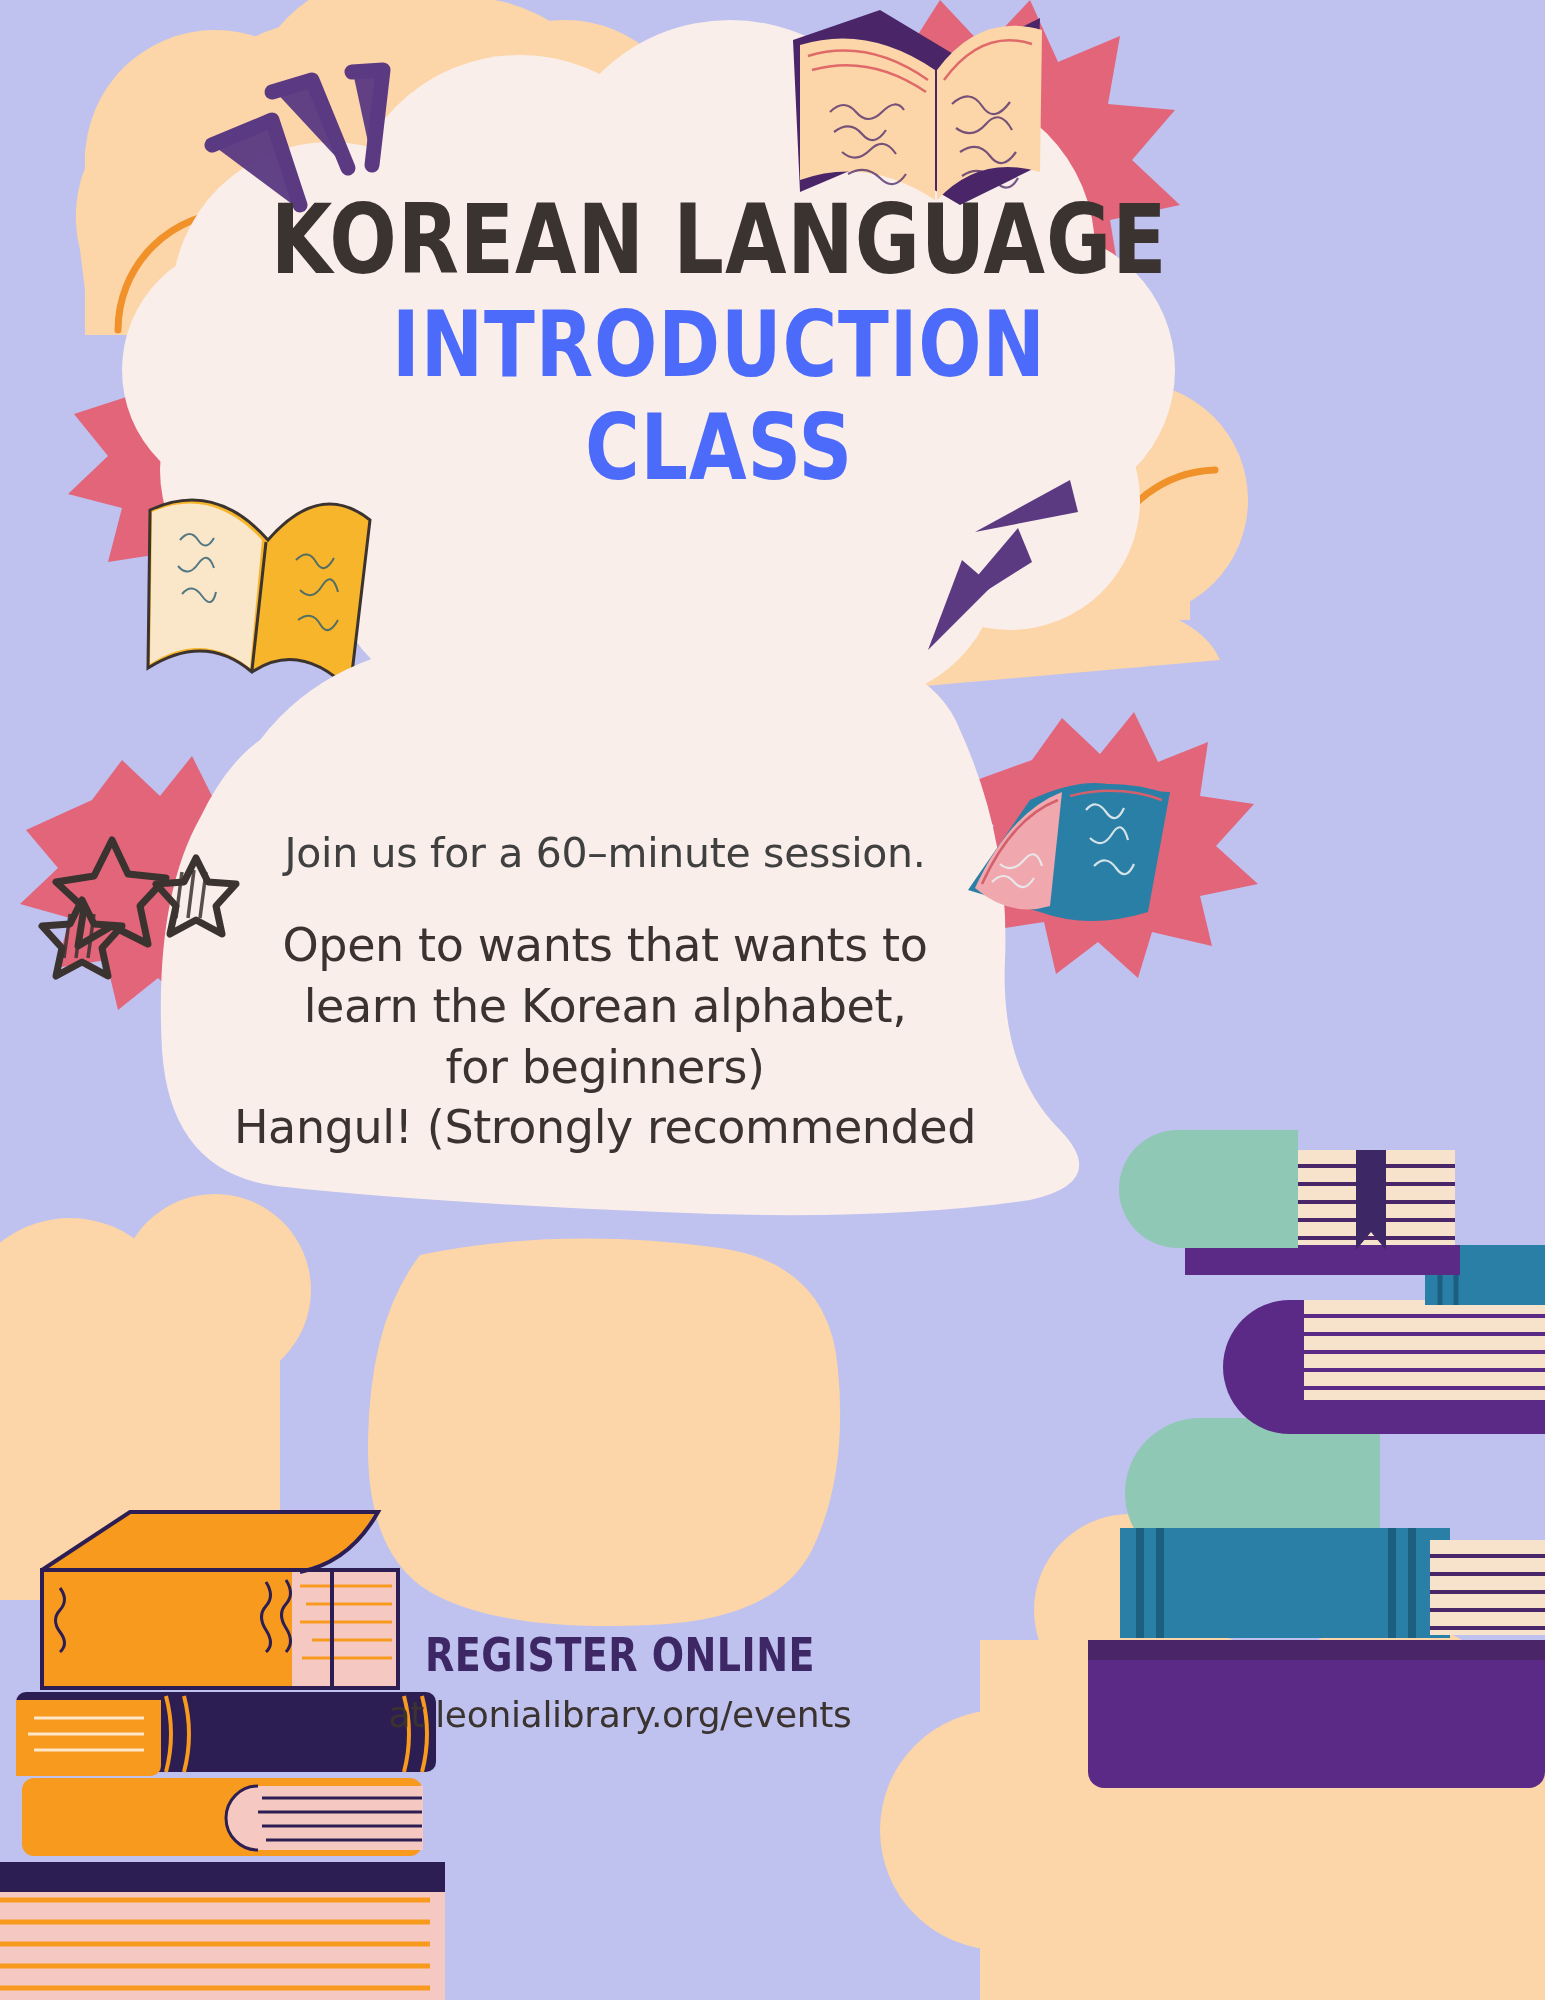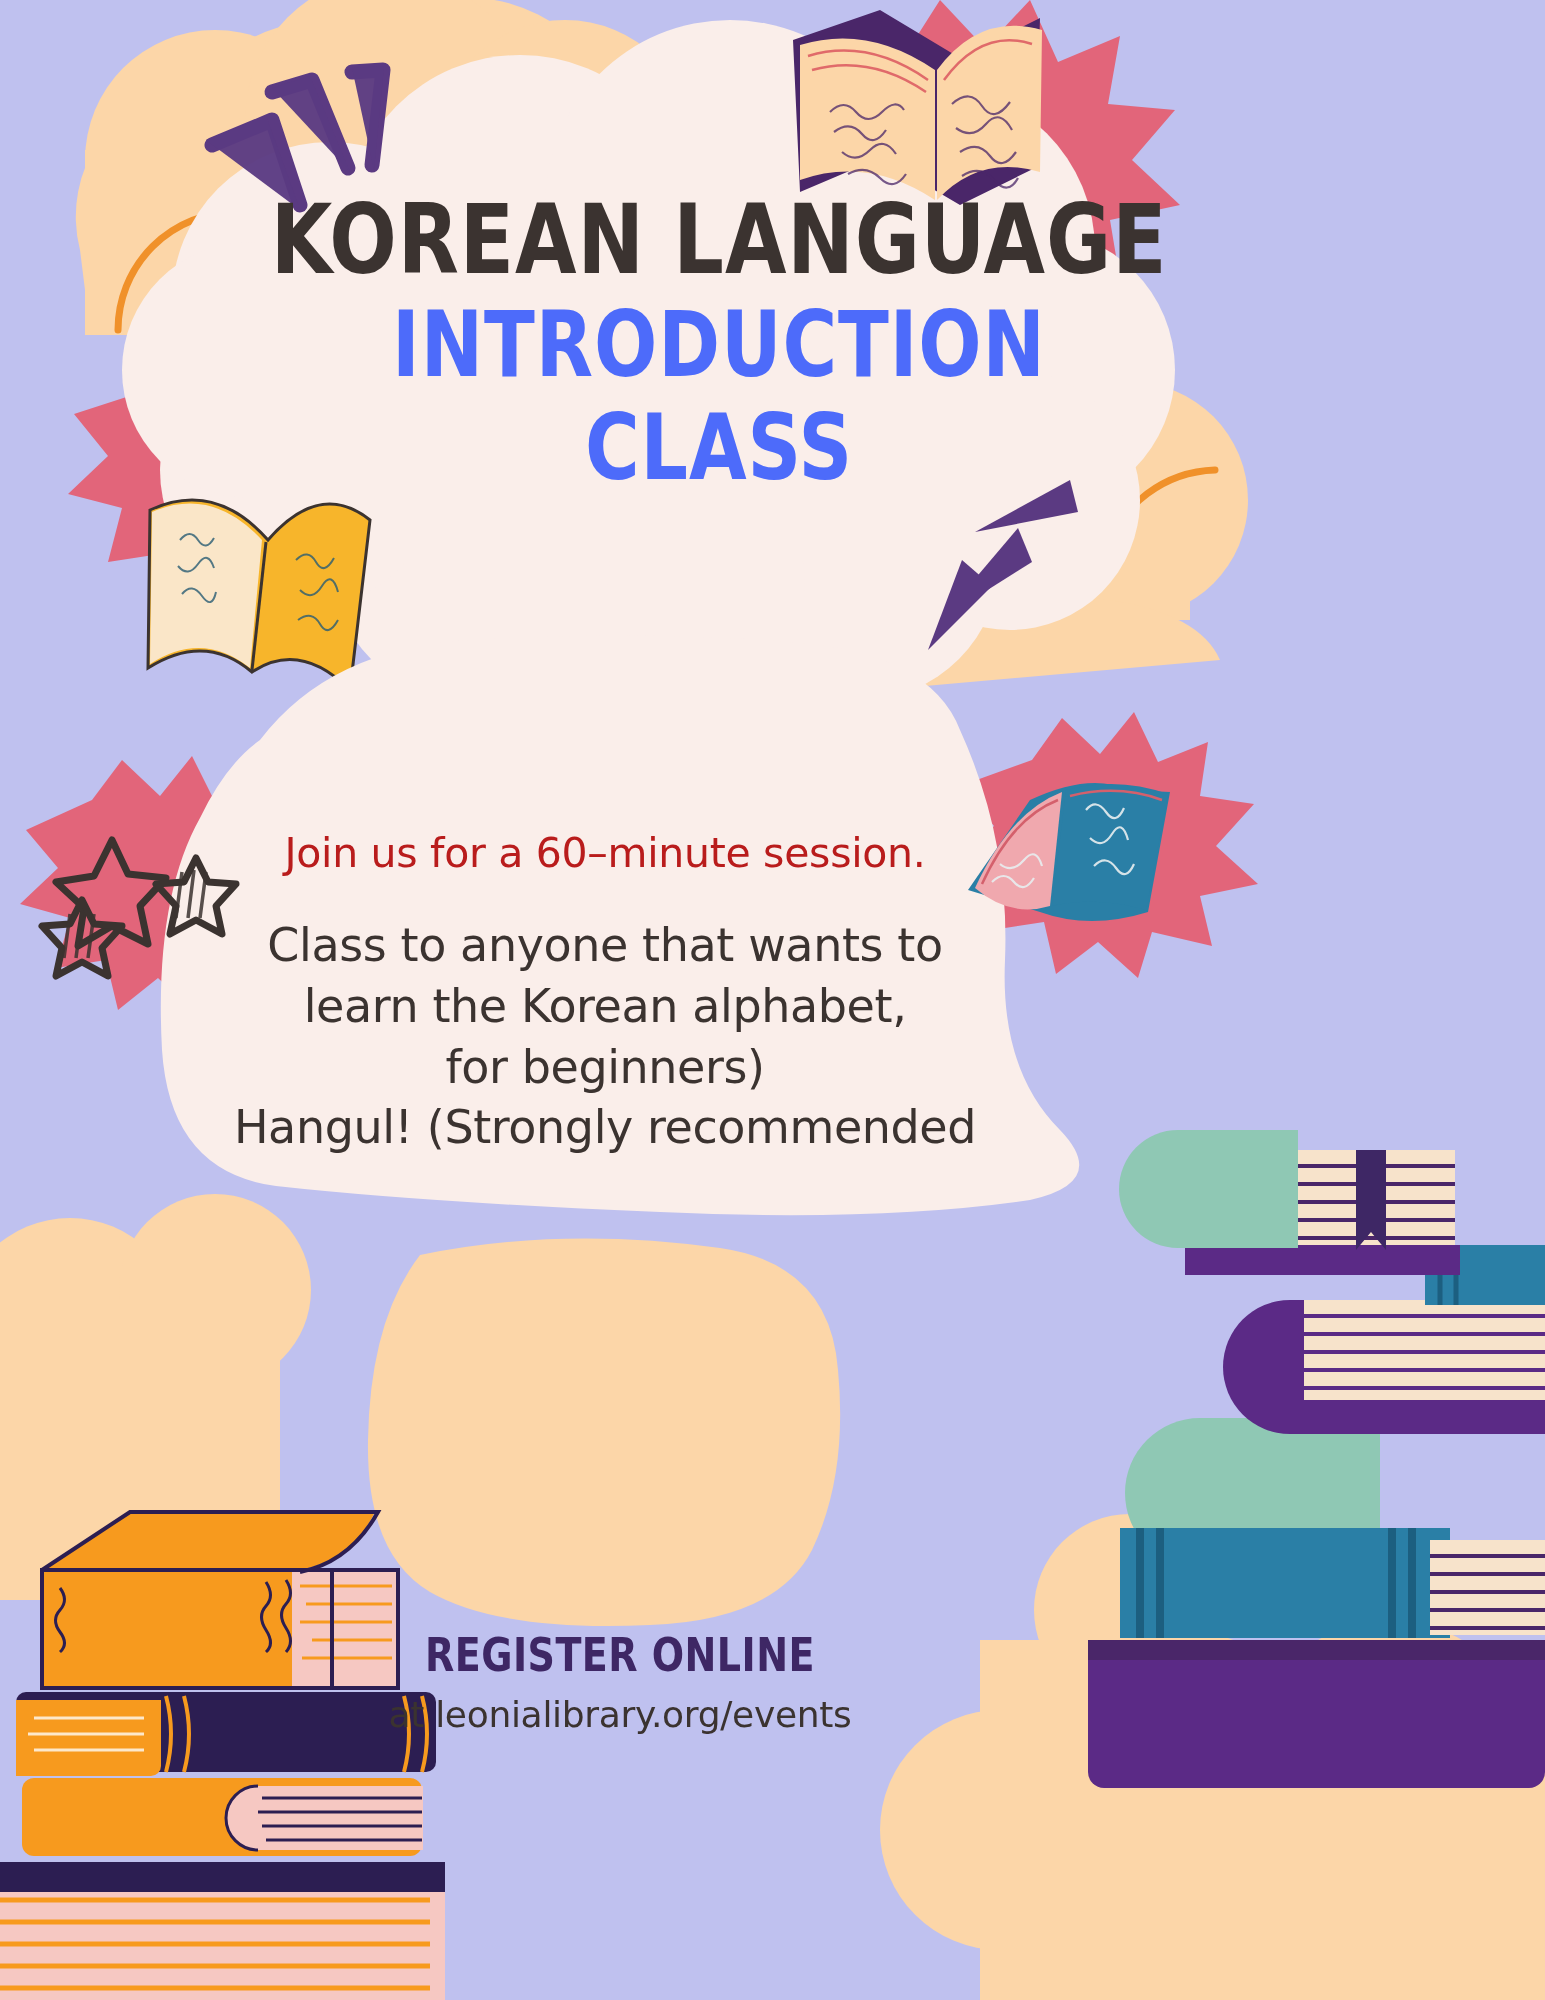--- a/index.html
+++ b/index.html
@@ -34,21 +34,21 @@
   .t-when{
     font-family:"Liberation Sans Narrow","DejaVu Sans Condensed","Liberation Sans",sans-serif;
     font-size:62px;line-height:1.1;font-weight:700;letter-spacing:.5px;
     color:#3e2765;text-transform:uppercase;
     transform:scaleX(.9);transform-origin:center;
   }
 
   #body-block{left:190px;top:828px;width:830px;}
   .t-lead{
     font-family:"DejaVu Sans","Liberation Sans",sans-serif;
-    font-size:41px;line-height:1.25;color:#b91c1c;font-weight:400;
+    font-size:41px;line-height:1.25;color:#404040;font-weight:400;
     letter-spacing:-.3px;
   }
   .t-body{
     font-family:"DejaVu Sans","Liberation Sans",sans-serif;
     font-size:46px;line-height:1.32;color:#3b3330;font-weight:400;
     margin-top:36px;letter-spacing:-.4px;
   }
 
   #reg-block{left:370px;top:1630px;width:500px;}
   .t-reg{
@@ -359,21 +359,21 @@
   <div class="txt" id="title-block">
     <div class="t-line1">Korean Language</div>
     <div class="t-line2">Introduction</div>
     <div class="t-line2">Class</div>
   </div>
 
 
   <div class="txt" id="body-block">
     <div class="t-lead">Join us for a 60–minute session.</div>
     <div class="t-body">
-      <div>Class to anyone that wants to</div>
+      <div>Open to wants that wants to</div>
       <div>learn the Korean alphabet,</div>
       <div>for beginners)</div>
       <div>Hangul! (Strongly recommended</div>
     </div>
   </div>
 
   <div class="txt" id="reg-block">
     <div class="t-reg">Register Online</div>
     <div class="t-url">at leonialibrary.org/events</div>
   </div>

